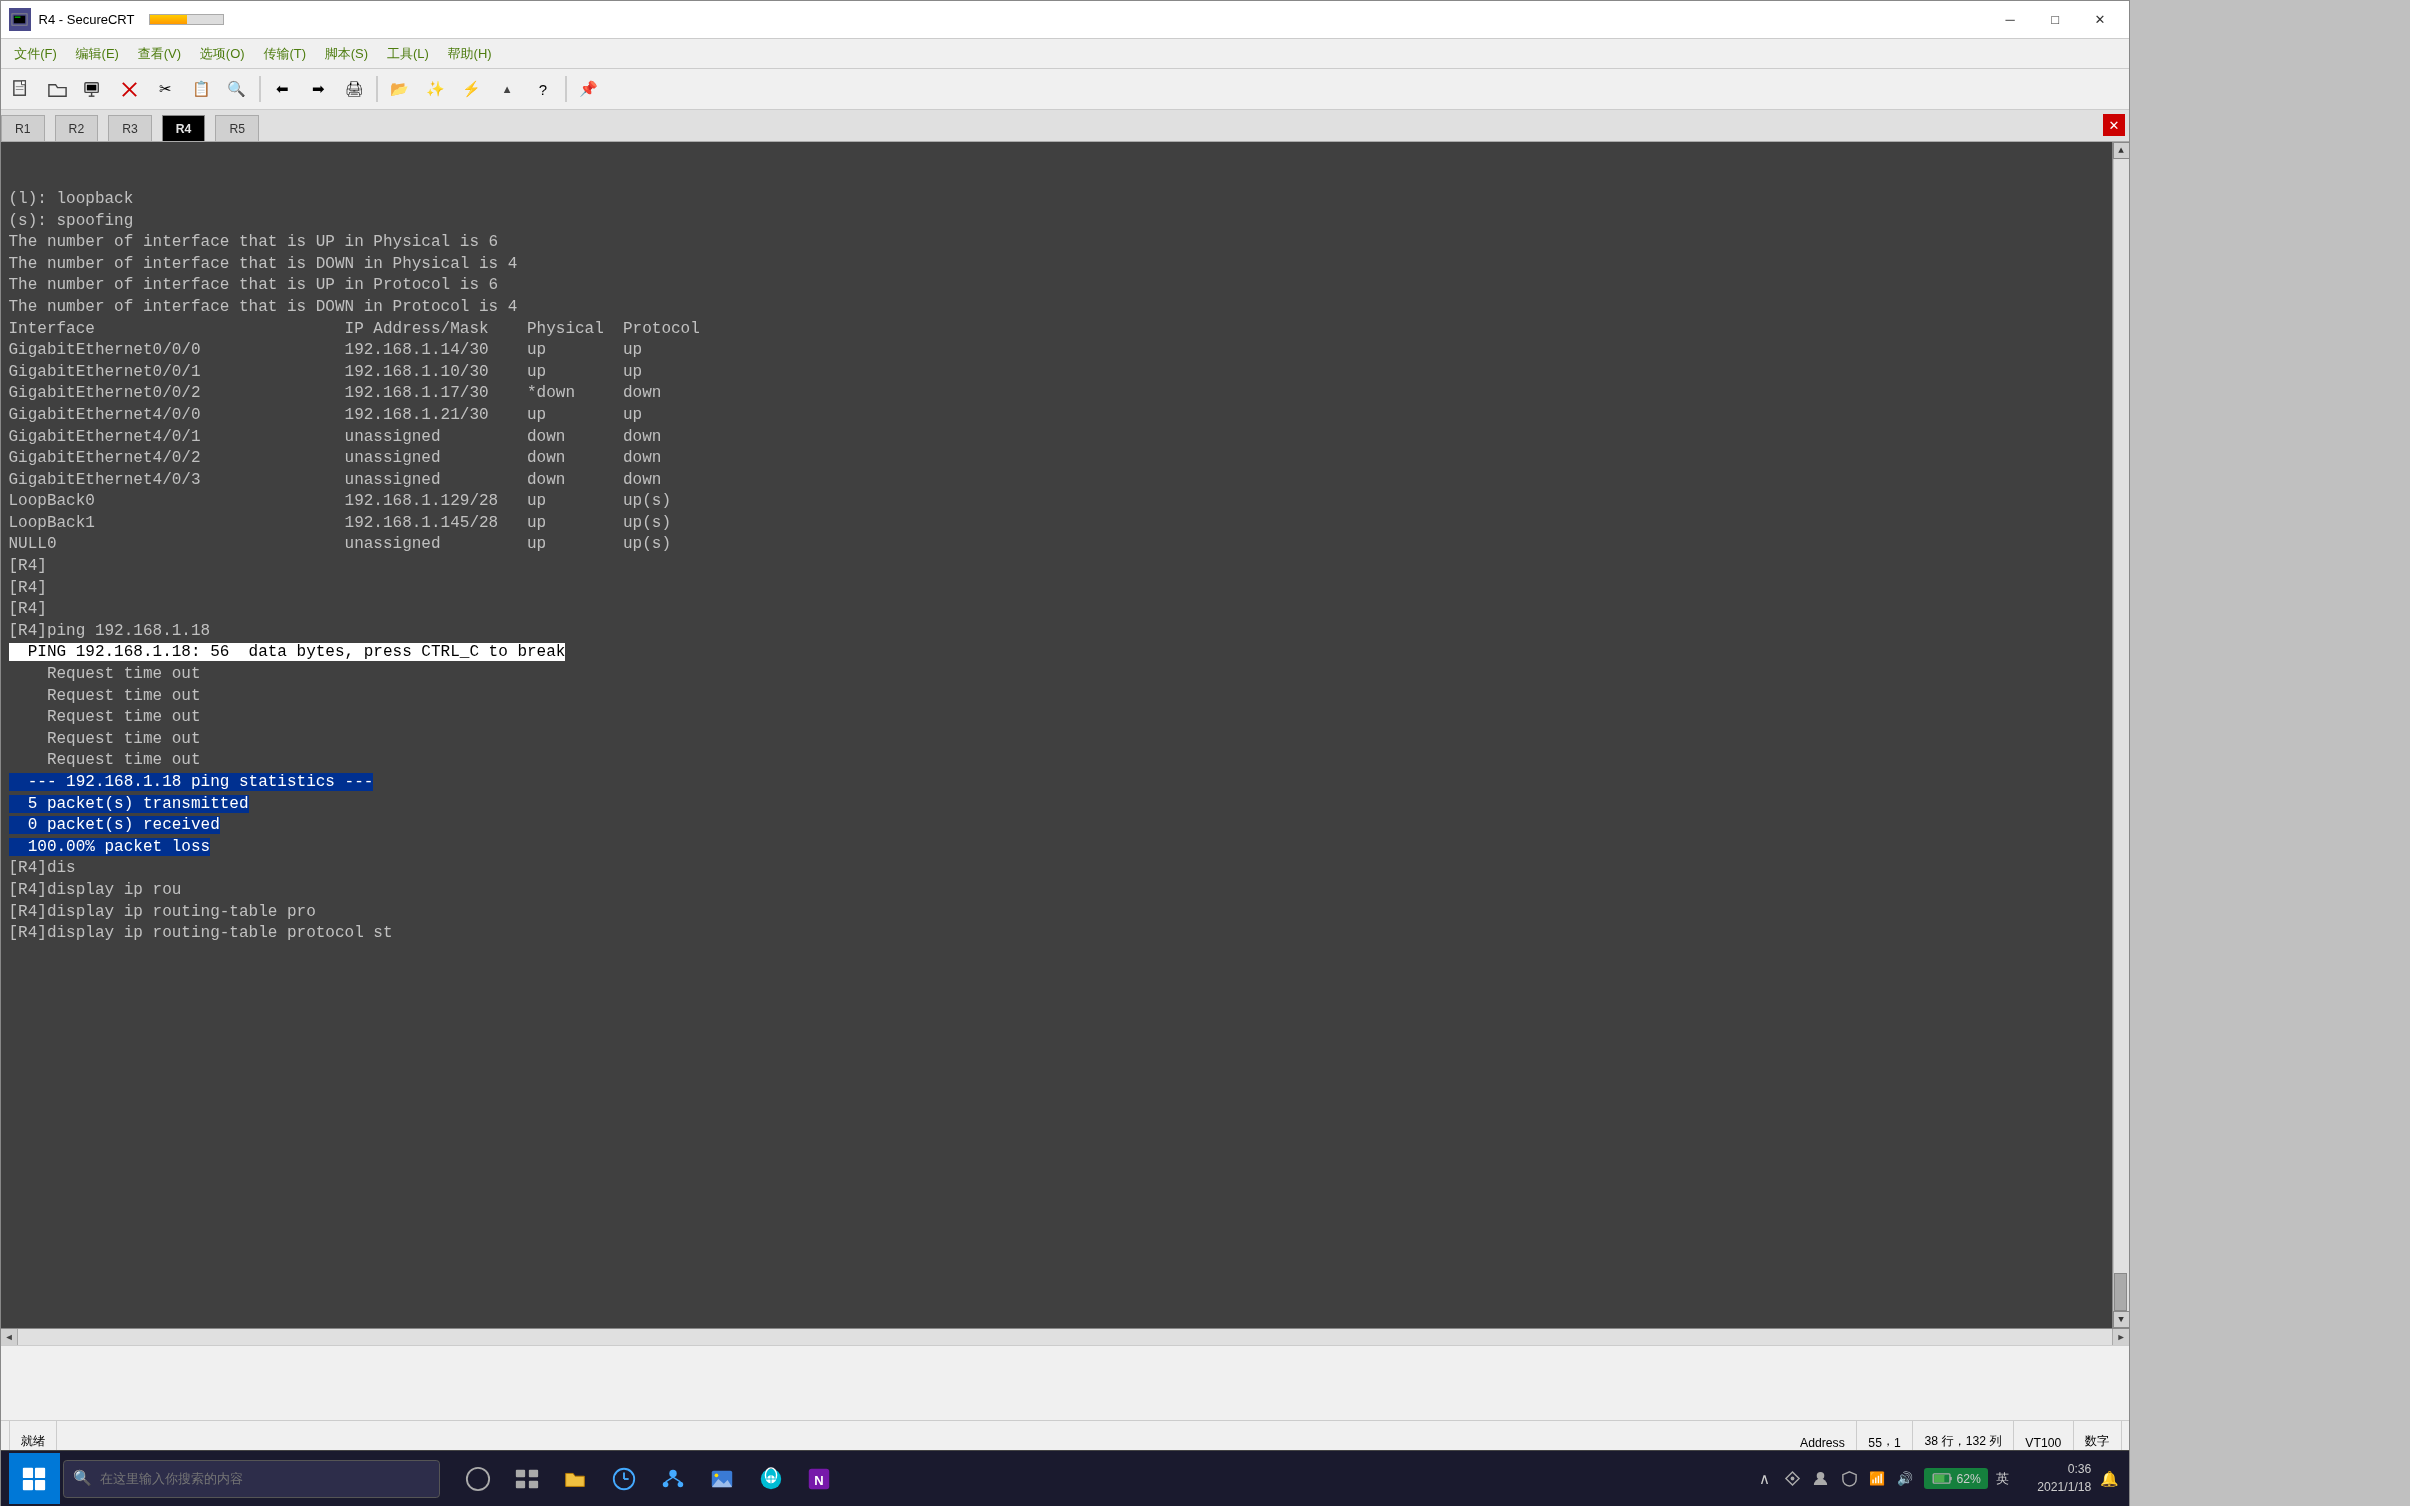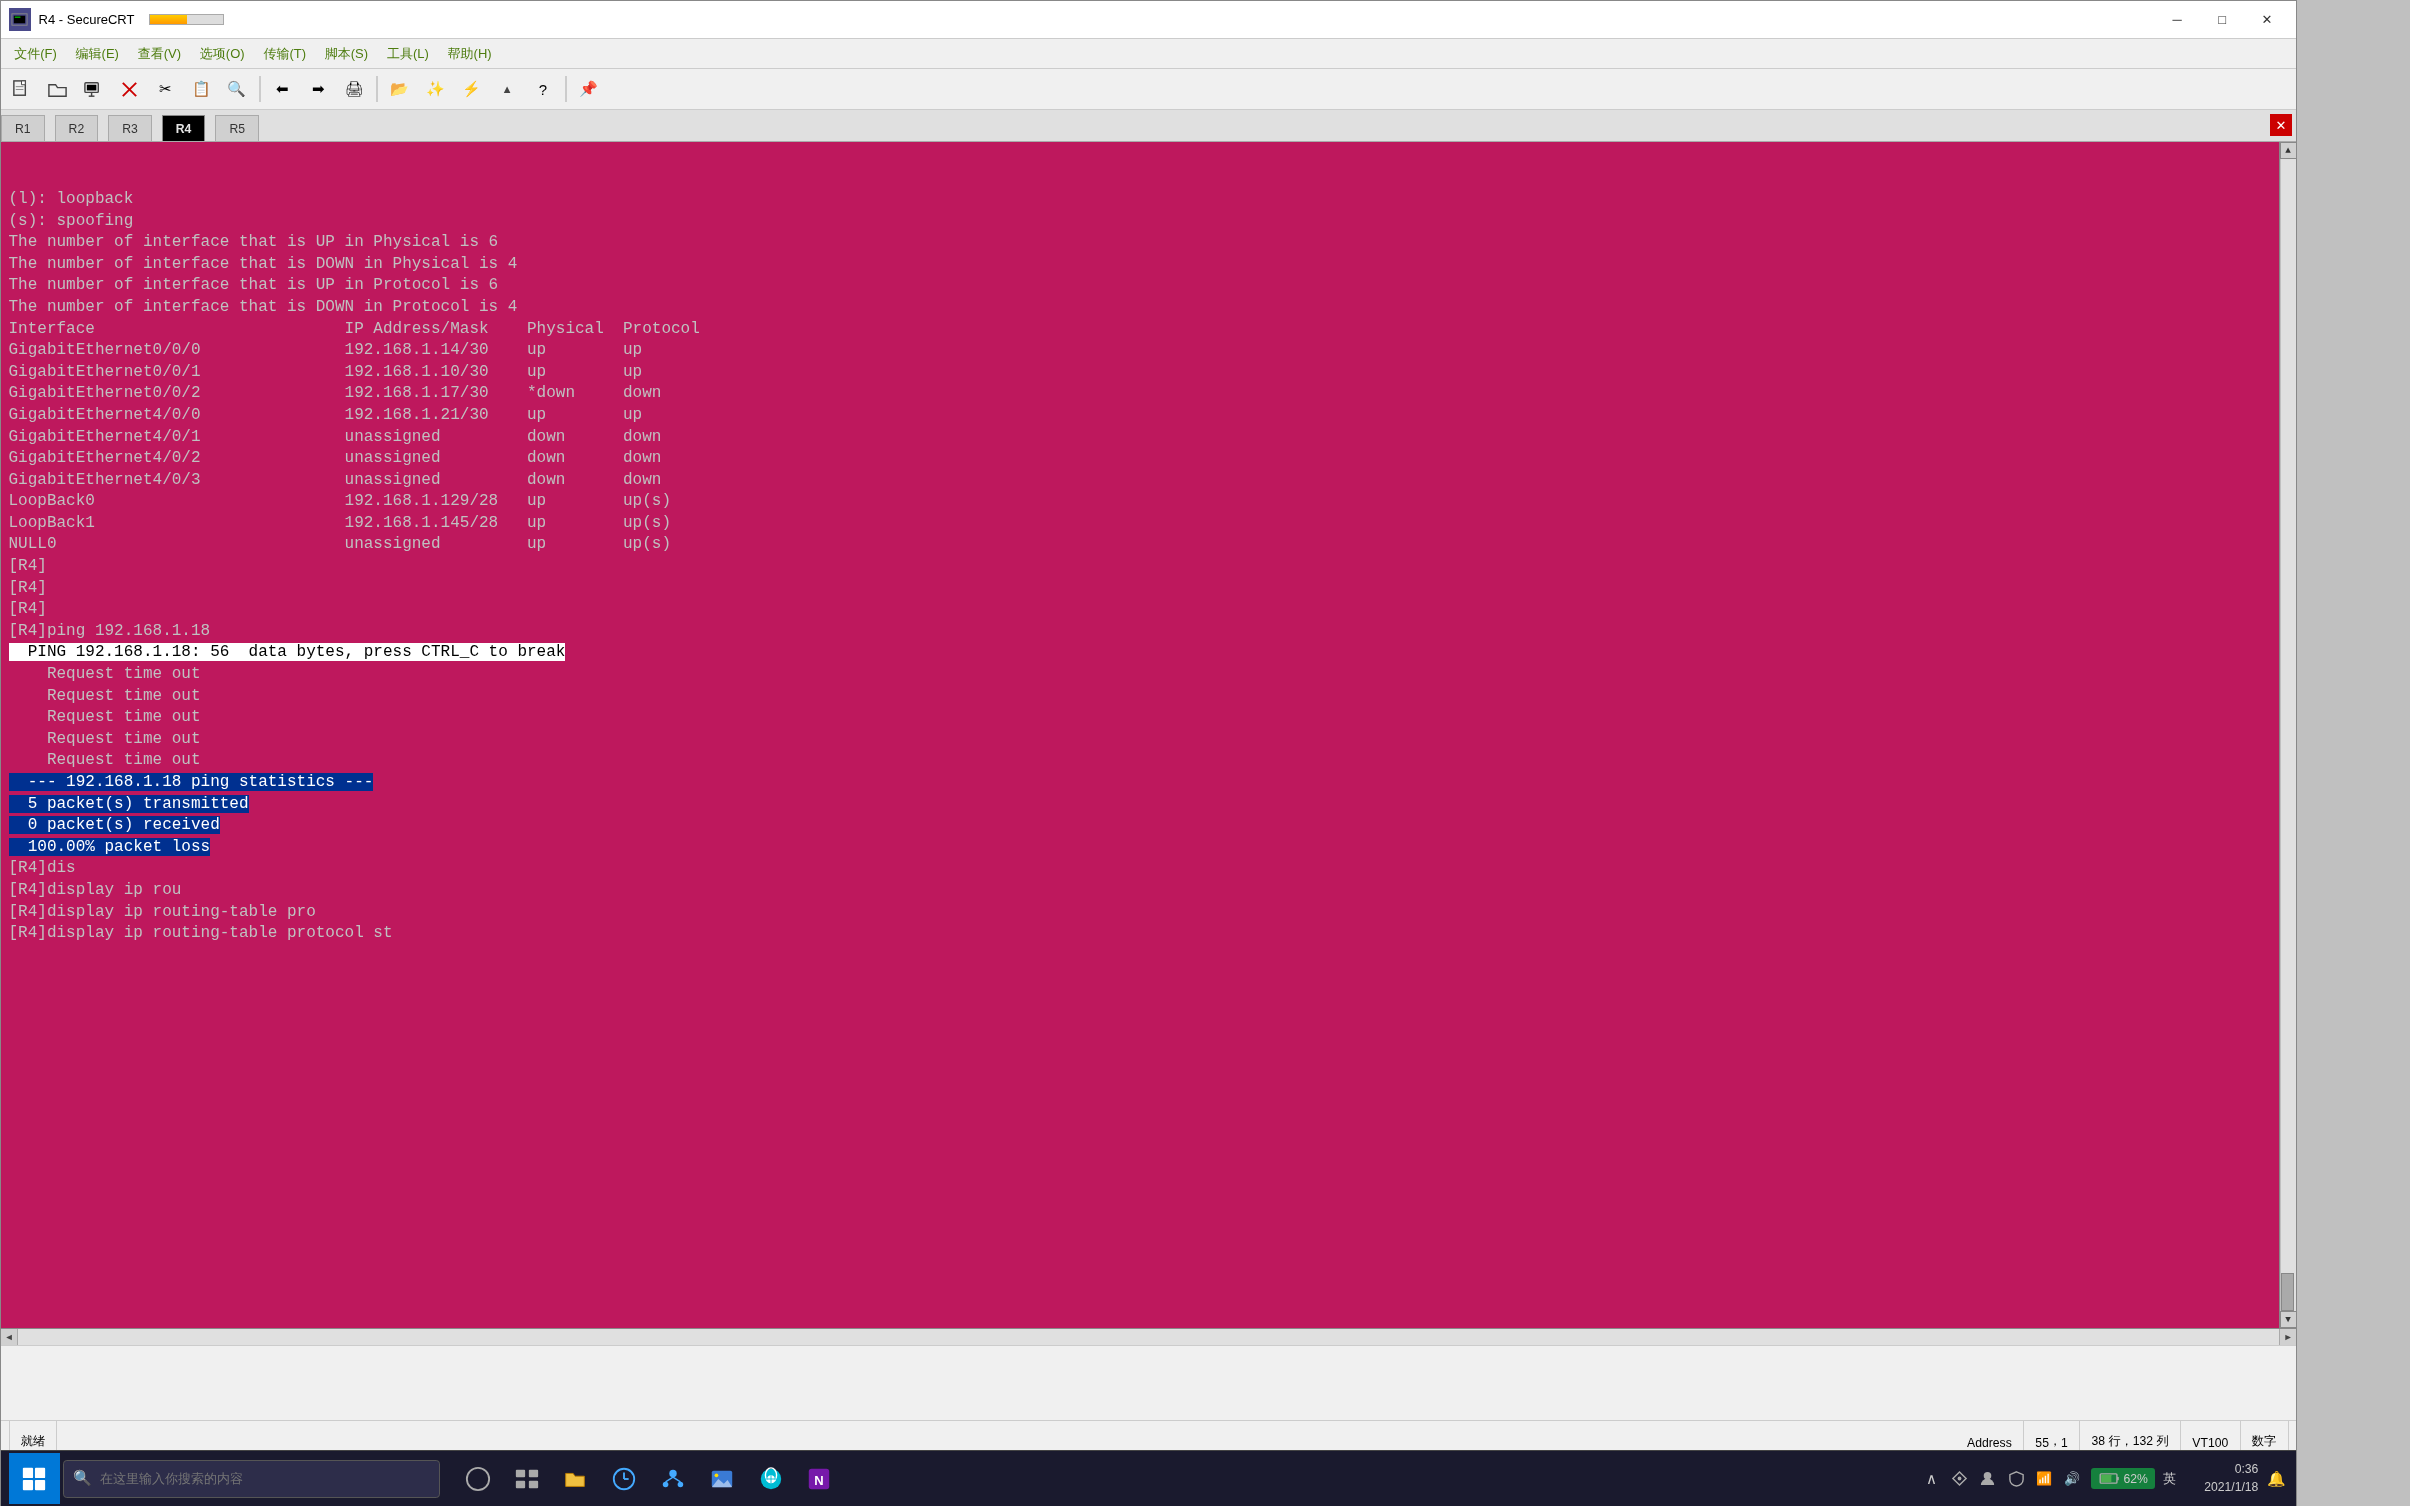--- a/index.html
+++ b/index.html
@@ -10,21 +10,21 @@
       font-family: 'Courier New', Courier, monospace;
       overflow: hidden;
       position: relative;
     }
 
     
     .main-window {
       position: absolute;
       top: 0;
       left: 0;
-      width: 2297px;
+      width: 2130px;
       height: 1507px;
       background: #f0f0f0;
       border: 0.9px solid #888;
       display: flex;
       flex-direction: column;
     }
 
     
     .title-bar {
       background: #fff;
@@ -184,21 +184,21 @@
     
     .terminal-container {
       flex: 1;
       display: flex;
       background: #000;
       position: relative;
       overflow: hidden;
     }
     .terminal-content {
       flex: 1;
-      background: #be185d;
+      background: #404040;
       color: #c0c0c0;
       font-family: 'Courier New', Courier, monospace;
       font-size: 16px;
       padding: 3.8px 7.5px;
       overflow-y: auto;
       line-height: 1.35;
       white-space: pre;
     }
 
     

